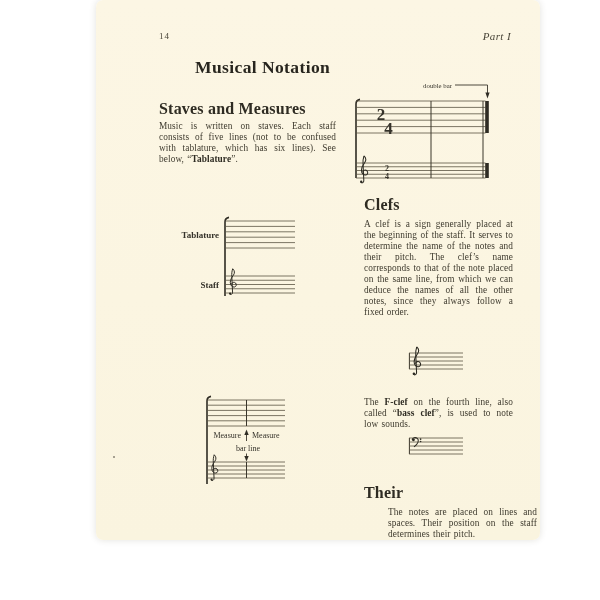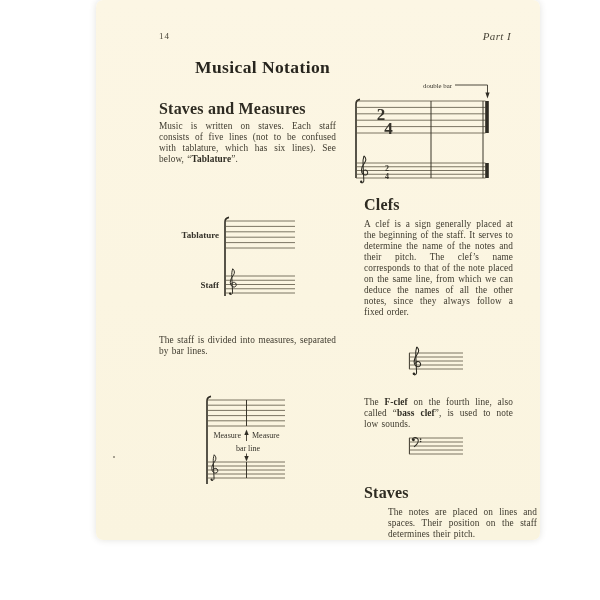--- a/index.html
+++ b/index.html
@@ -80,21 +80,20 @@
         <line x1="47.5" y1="68.25" x2="117" y2="68.25"></line>
         <line x1="47.5" y1="72.5" x2="117" y2="72.5"></line>
         <line x1="47.5" y1="76.75" x2="117" y2="76.75"></line>
         <line x1="47.5" y1="81" x2="117" y2="81"></line>
     </g>
     <use href="#sym-treble" x="49" y="56" width="10.5" height="28.5"></use>
     <text class="figlabel-bold" x="41" y="25.5" text-anchor="end">Tablature</text>
     <text class="figlabel-bold" x="41" y="76" text-anchor="end">Staff</text>
   </svg>
 
-  <p class="abs para" style="left:63px;top:326px;width:177px;">The staff is divided into measures, separated by bar lines.</p>
 
   <svg class="abs clefglyph" style="left:72px;top:392px;" width="140" height="100" viewBox="0 0 140 100">
     <path class="hookline" d="M39 92 L39 9 C39 6.4 40.6 4.8 43 4.4"></path>
     <g class="staffline">
       <line x1="39.5" y1="8" x2="117" y2="8"></line>
         <line x1="39.5" y1="13.2" x2="117" y2="13.2"></line>
         <line x1="39.5" y1="18.4" x2="117" y2="18.4"></line>
         <line x1="39.5" y1="23.6" x2="117" y2="23.6"></line>
         <line x1="39.5" y1="28.8" x2="117" y2="28.8"></line>
         <line x1="39.5" y1="34" x2="117" y2="34"></line>
@@ -184,17 +183,17 @@
     <g class="staffline">
       <line x1="8" y1="8" x2="62" y2="8"></line>
         <line x1="8" y1="12" x2="62" y2="12"></line>
         <line x1="8" y1="16" x2="62" y2="16"></line>
         <line x1="8" y1="20" x2="62" y2="20"></line>
         <line x1="8" y1="24" x2="62" y2="24"></line>
     </g>
     <use href="#sym-bass" x="10" y="6.5" width="12" height="12.5"></use>
   </svg>
 
-  <div class="abs h-section" style="left:268px;top:484px;">Staves</div>
+  <div class="abs h-section" style="left:268px;top:484px;">Their</div>
 
   <p class="abs para" style="left:268px;top:498px;width:149px;margin-left:24px;">The notes are placed on lines and spaces. Their position on the staff determines their pitch.</p>
 
 </div>
 
 </body></html>

